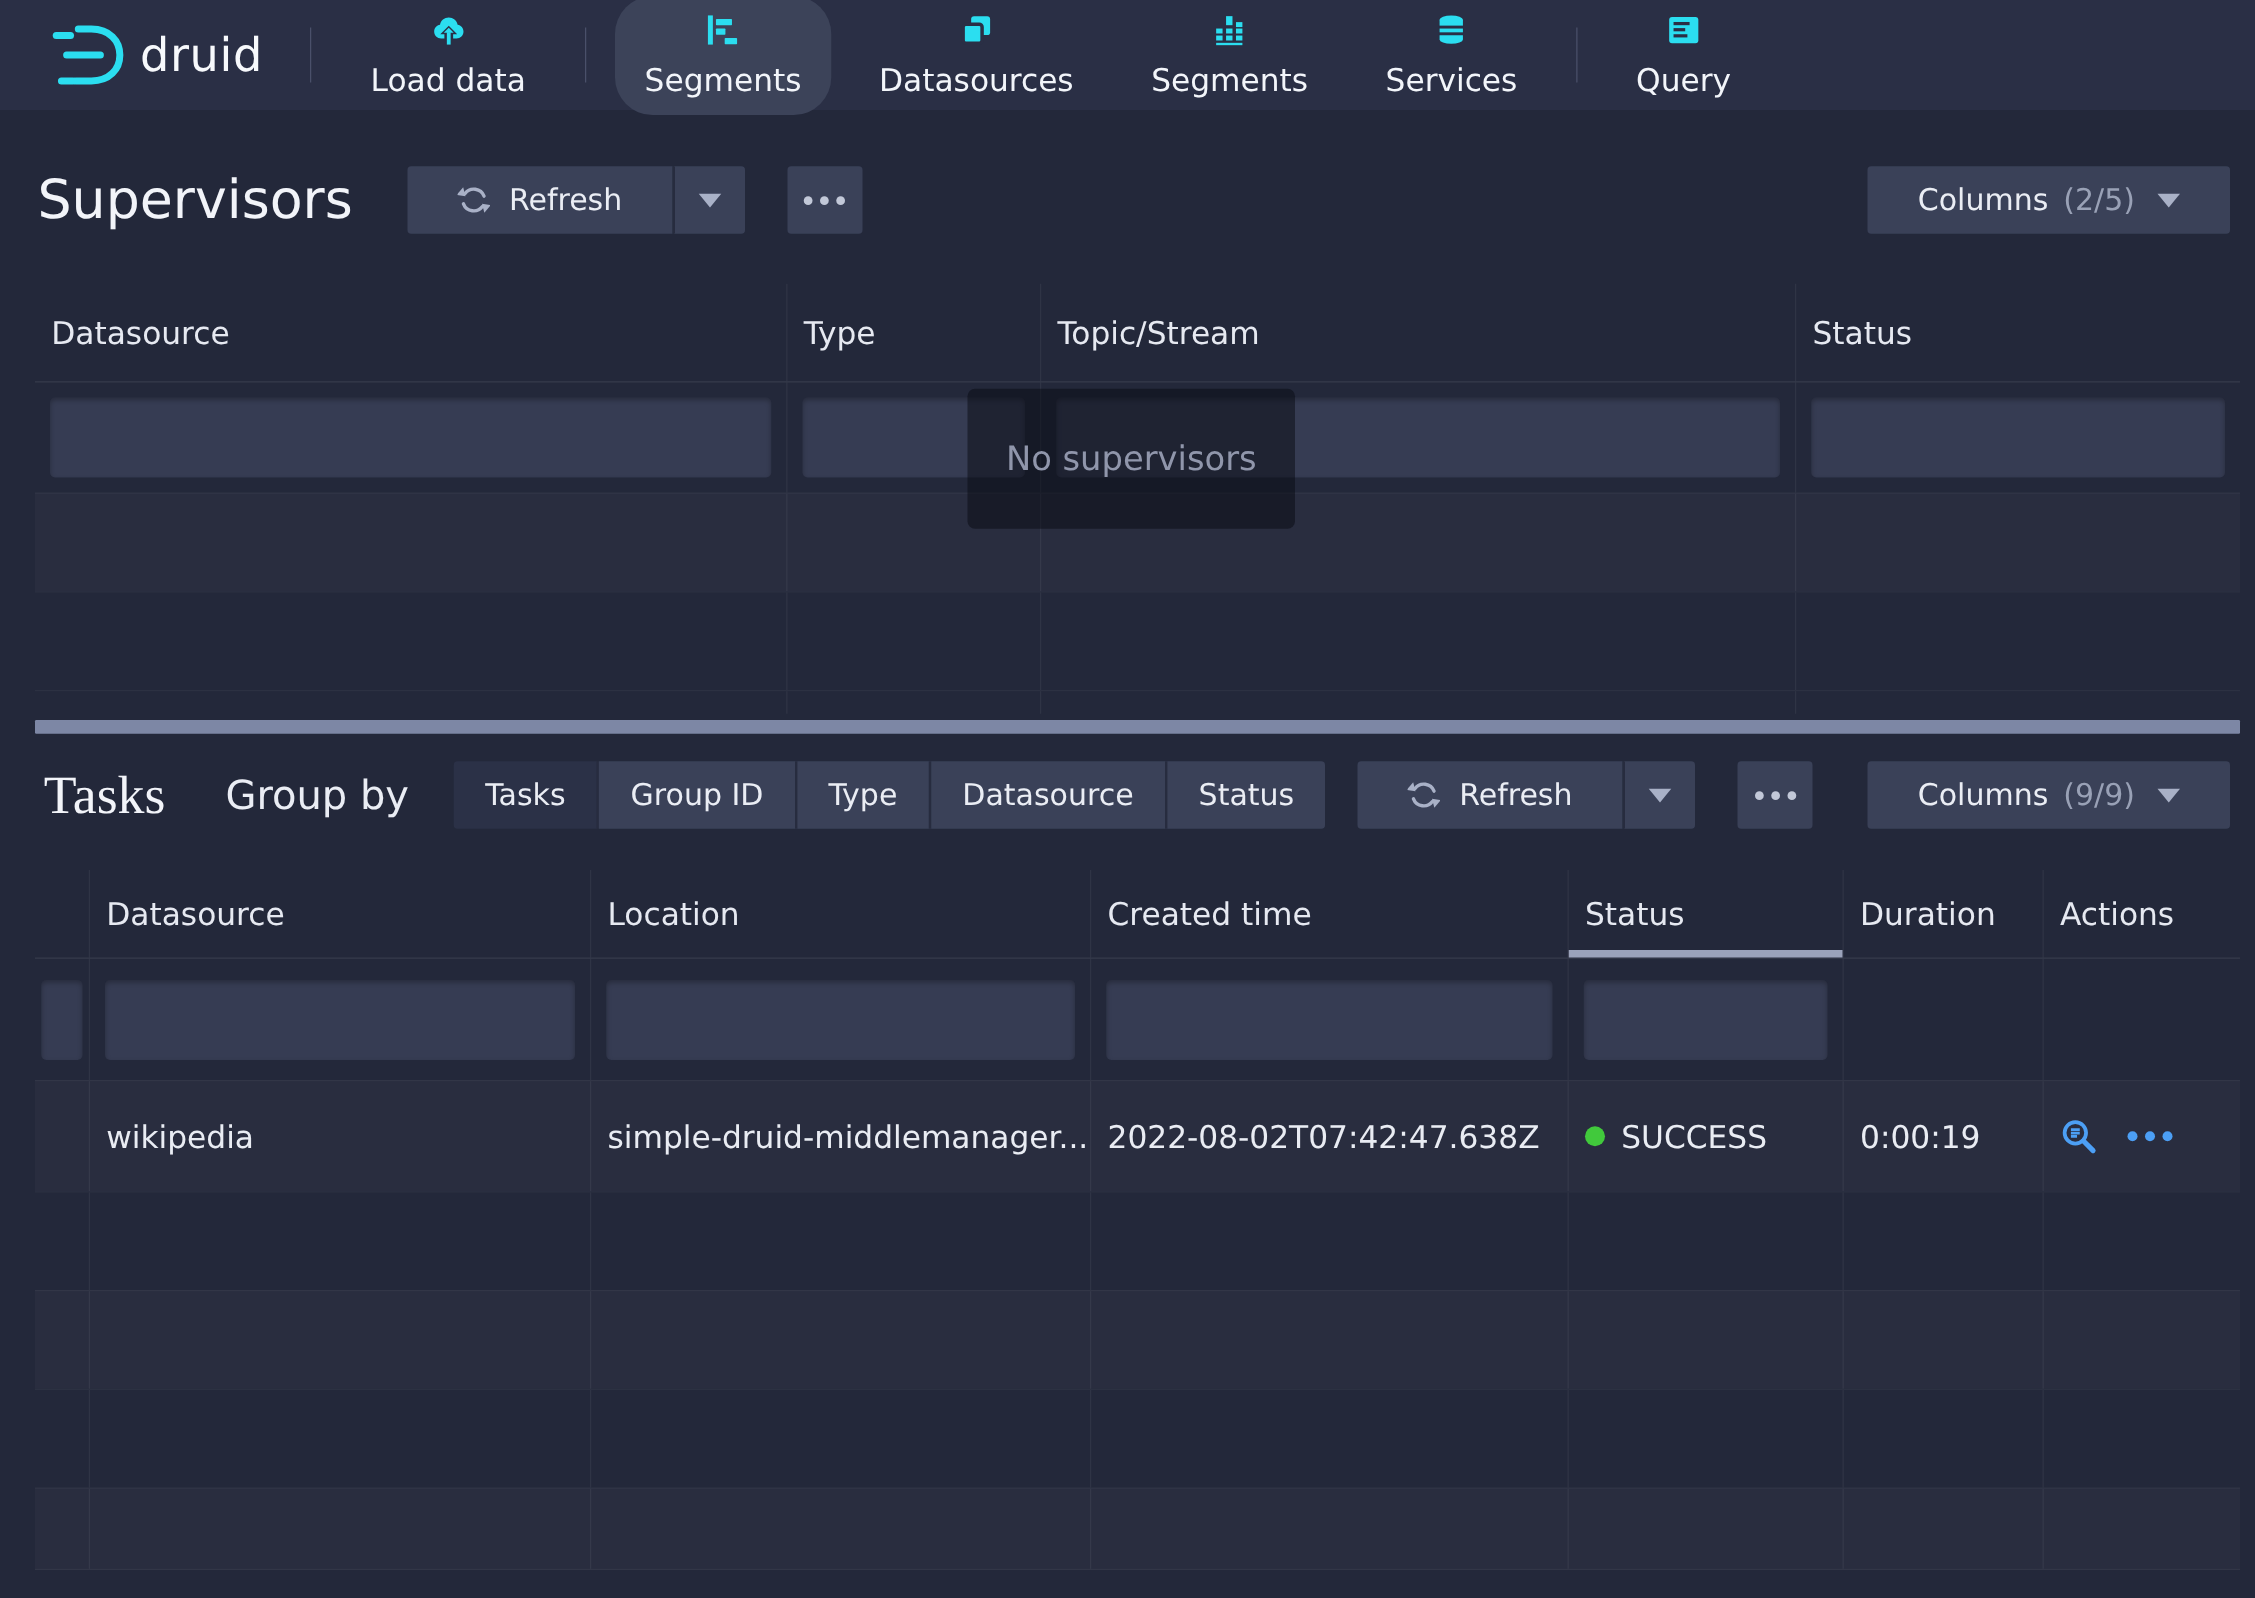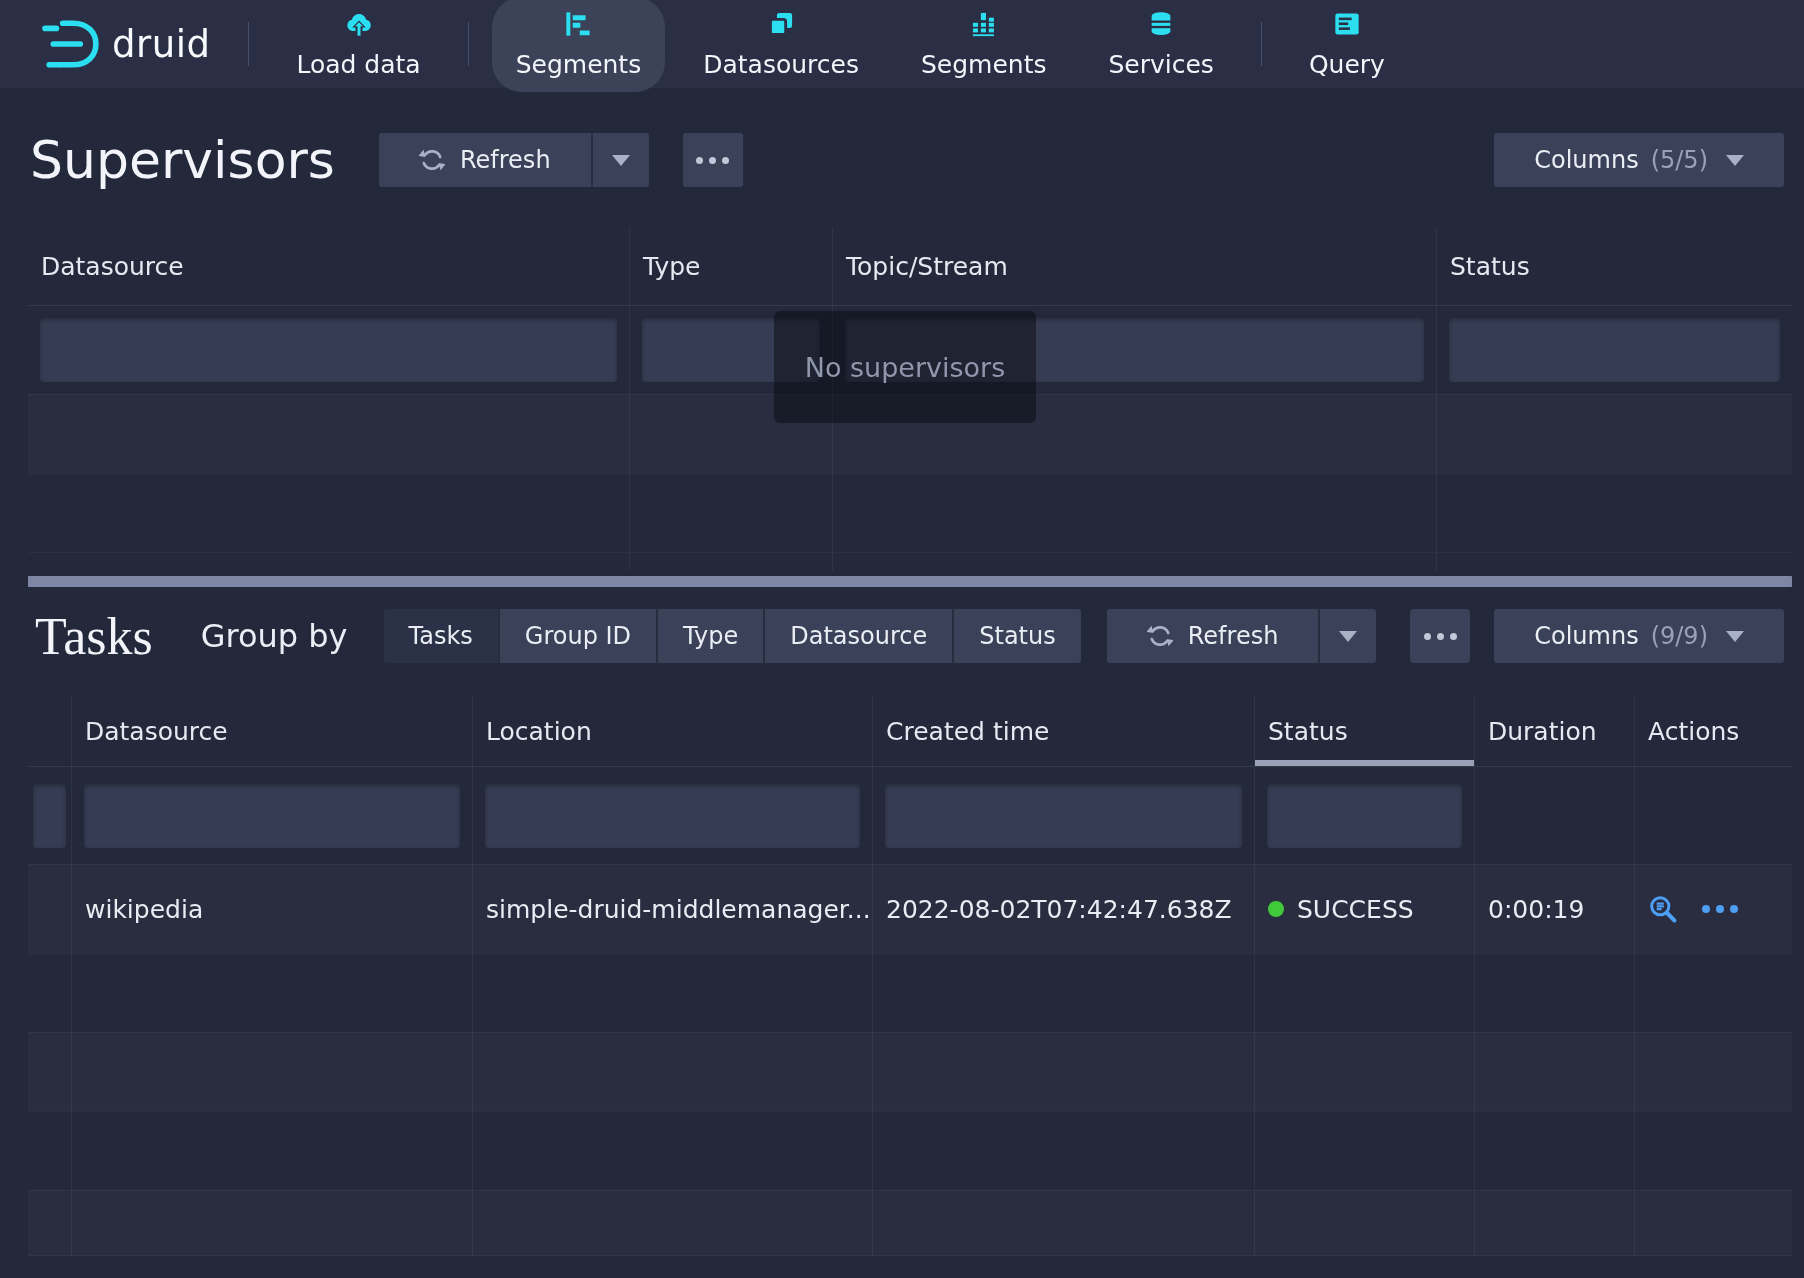--- a/index.html
+++ b/index.html
@@ -34,21 +34,21 @@
   .brand-word{font-size:37px;color:#F7F9FC;letter-spacing:0.5px;}
   .nav-divider{width:1px;height:44px;background:#4A506A;margin:0 16px;}
   .nav-item{display:flex;align-items:center;gap:12px;padding:13px 24px;margin:0 7px;
     border-radius:30px;font-size:25px;color:#F2F5FA;cursor:pointer;white-space:nowrap;flex-direction:column;}
   .nav-item.active{background:var(--pill);}
   .nav-icon{width:28px;height:28px;display:block;}
   
   .toolbar{display:flex;align-items:center;height:54px;}
   .sup-toolbar{margin:45px 20px 0 30px;}
   .task-toolbar{margin:22px 20px 0 35px;}
-  h1.sec-title{font-size:52px;font-weight:500;margin:0;color:#F2F4F9;}
+  h1.sec-title{font-size:43px;font-weight:500;margin:0;color:#F2F4F9;}
   .sup-toolbar h1{margin-right:44px;}
   .task-toolbar h1{margin-right:48px;font-family:Liberation Serif, serif;}
   .btn{background:var(--btn);height:54px;border-radius:3px;display:inline-flex;align-items:center;
     justify-content:center;font-size:24px;color:var(--text);padding:0 40px;gap:15px;cursor:pointer;
     white-space:nowrap;}
   .split{display:flex;}
   .split .main{border-radius:3px 0 0 3px;}
   .split .caret-btn{width:58px;padding:0;border-radius:0 3px 3px 0;border-left:2px solid var(--btn-sep);}
   .caret{width:0;height:0;border-left:9px solid transparent;border-right:9px solid transparent;
     border-top:11px solid #A9B1C7;}
@@ -210,21 +210,21 @@
       <span class="caret"></span>
     </div>
   </div>
   <div class="btn more-btn">
     <span class="dot"></span>
       <span class="dot"></span>
       <span class="dot"></span>
   </div>
   <div class="btn columns-btn">
     <span>Columns</span>
-    <span class="columns-count">(5/5)</span>
+    <span class="columns-count">(2/5)</span>
     <span class="caret"></span>
   </div>
 </div>
 
 <div class="tablewrap">
   <div class="grid sup-grid thead-row">
     <div class="cell th">Datasource</div>
     <div class="cell th">Type</div>
     <div class="cell th">Topic/Stream</div>
     <div class="cell th">Status</div>

